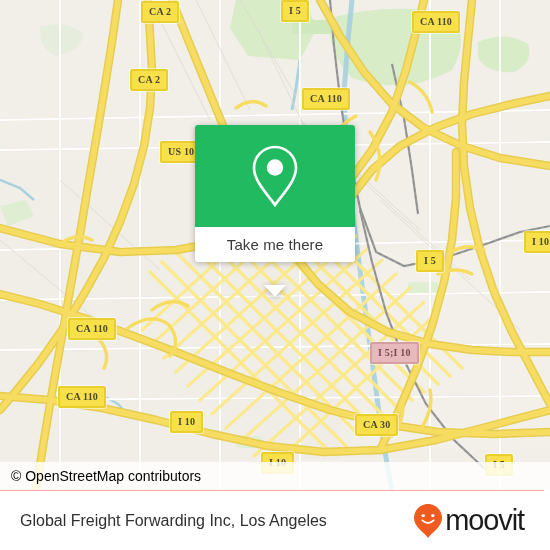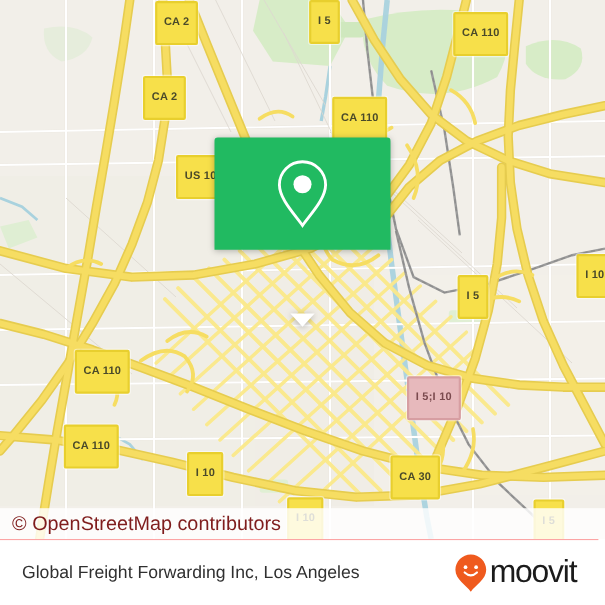--- a/index.html
+++ b/index.html
@@ -7,42 +7,42 @@
   .screen{position:relative;width:550px;height:550px;overflow:hidden;background:#fff;}
 
   
   .map{position:absolute;left:0;top:0;width:550px;height:490px;overflow:hidden;
        background:#f2efe9;}
   .map-canvas{position:absolute;left:0;top:0;width:550px;height:490px;}
 
   
   .shield{position:absolute;background:#f7e04a;border:2px solid #e8cf2e;
           color:#4a4a2a;font-weight:bold;font-size:10px;line-height:1;
-          padding:13px 6px;border-radius:2px;white-space:nowrap;
-          box-shadow:0 0 0 1px rgba(255,255,255,.5);letter-spacing:.2px;}
+          padding:4px 6px;border-radius:2px;white-space:nowrap;
+          box-shadow:0 0 0 1px rgba(255,255,255,.5);letter-spacing:.2px;font-family:Liberation Serif, serif;}
   .shield.pill{background:#e7b9bc;border-color:#d79ea2;color:#7a4a4e;border-radius:2px;}
   .river-label{position:absolute;color:#5b5b5b;font-size:9px;font-weight:bold;
                letter-spacing:1px;white-space:nowrap;transform-origin:0 0;}
 
   
   .callout{position:absolute;left:195px;top:125px;width:160px;
            filter:drop-shadow(0 1px 3px rgba(0,0,0,.28));}
   .callout-top{background:#21ba61;height:102px;border-radius:3px 3px 0 0;
                display:flex;align-items:center;justify-content:center;}
   .callout-bottom{background:#fff;height:35px;border-radius:0 0 3px 3px;
                   display:flex;align-items:center;justify-content:center;}
   .callout-bottom span{font-size:15px;color:#3a3a3a;letter-spacing:.1px;}
   .callout-tail{position:absolute;left:50%;margin-left:-11px;top:160px;
                 width:0;height:0;border-left:11px solid transparent;
                 border-right:11px solid transparent;border-top:12px solid #fff;}
 
   
   .attrib{position:absolute;left:0;top:462px;width:550px;height:28px;
           background:rgba(255,255,255,.82);display:flex;align-items:center;}
-  .attrib span{font-size:18px;color:#7f1d1d;padding-left:11px;}
+  .attrib span{font-size:14px;color:#000000;padding-left:11px;}
 
   
   .footer{position:absolute;left:0;top:490px;width:544px;height:60px;
           background:#fff;display:flex;align-items:center;
           justify-content:space-between;padding:0 20px;box-sizing:border-box;
           border-top:1px solid #fca5a5;}
   .footer-title{font-size:16px;color:#303030;white-space:nowrap;}
   .logo{display:flex;align-items:center;gap:2px;}
   .logo-word{font-size:29px;color:#1b1b1b;letter-spacing:-1.1px;
              font-weight:normal;line-height:1;}
@@ -245,20 +245,23 @@
         <div class="shield" style="left: 485px; top: 454px;">I 5</div>
       </div>
 
     <div class="callout">
       <div class="callout-top">
         <svg width="54" height="66" viewBox="0 0 54 66">
           <path d="M27 4 C15.4 4 6 13.4 6 25 C6 38 20 52 27 62 C34 52 48 38 48 25 C48 13.4 38.6 4 27 4 Z" fill="none" stroke="#ffffff" stroke-width="2.6"></path>
           <circle cx="27" cy="24.5" r="8.2" fill="#ffffff"></circle>
         </svg>
       </div>
+      <div class="callout-bottom">
+        <span>Take me there</span>
+      </div>
       <div class="callout-tail"></div>
     </div>
 
     <div class="attrib">
       <span>© OpenStreetMap contributors</span>
     </div>
   </div>
 
   <div class="footer">
     <div class="footer-title">Global Freight Forwarding Inc, Los Angeles</div>

